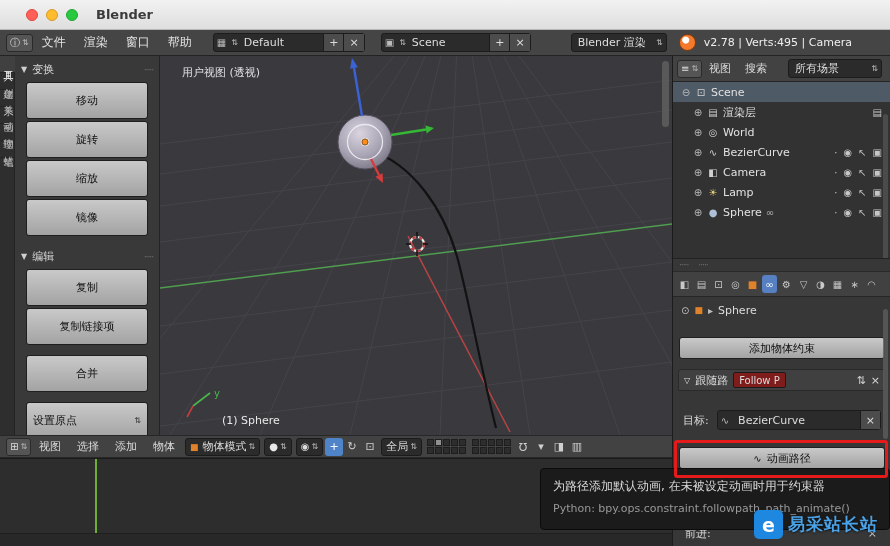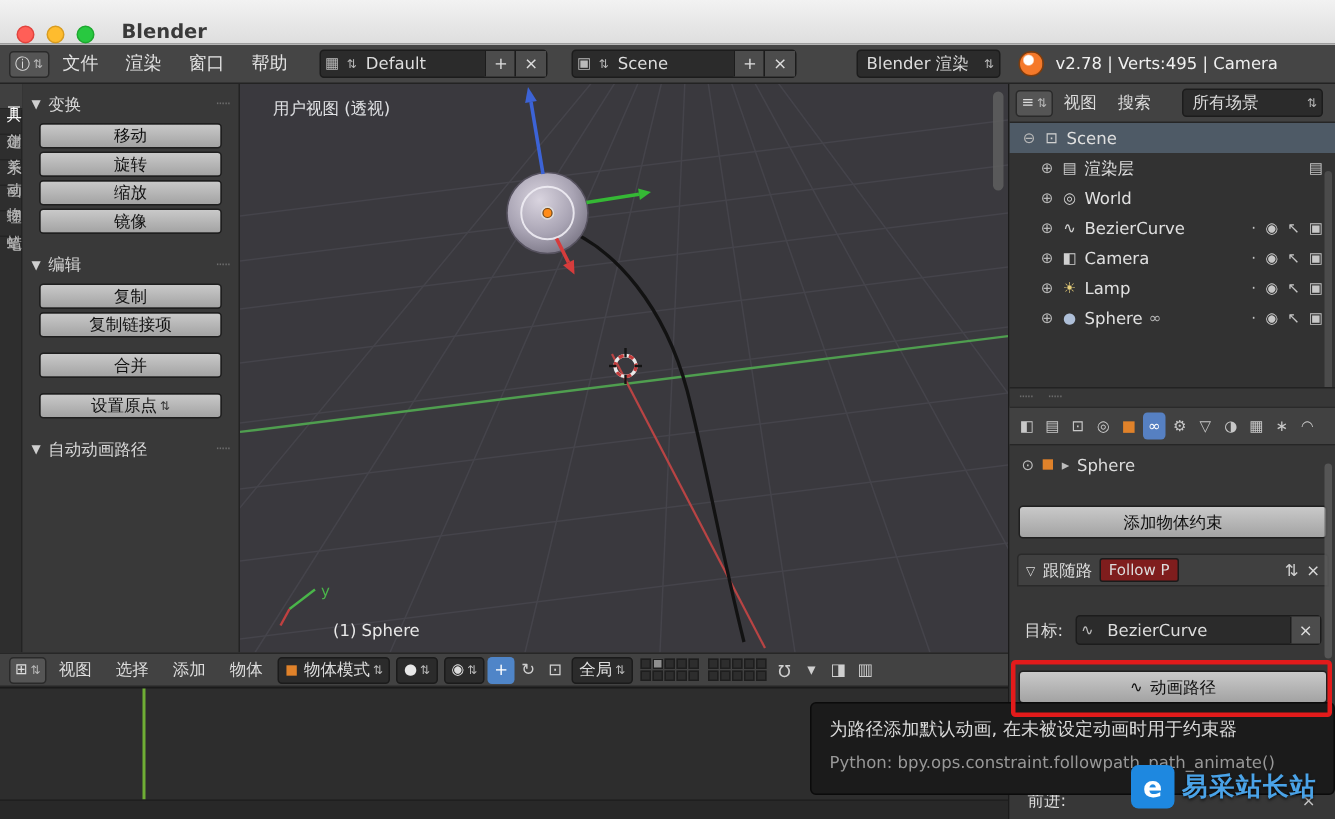--- a/index.html
+++ b/index.html
@@ -3,21 +3,21 @@
 <meta charset="utf-8">
 <style>
   *{margin:0;padding:0;box-sizing:border-box;}
   html,body{width:890px;height:546px;overflow:hidden;}
   body{font-family:"DejaVu Sans","Liberation Sans",sans-serif;background:#222;}
   .app{position:relative;width:890px;height:546px;background:#2b2b2b;overflow:hidden;}
 
   
   .titlebar{position:absolute;left:0;top:0;width:890px;height:30px;
     background:linear-gradient(#f2f2f2,#dedede);border-bottom:1px solid #b6b6b6;
-    display:flex;align-items:flex-end;}
+    display:flex;align-items:center;padding-left:15px;}
   .tl{width:12px;height:12px;border-radius:50%;margin-left:8px;flex:0 0 auto;}
   .tl.red{background:#ff5f57;border:1px solid #e0443e;margin-left:11px;}
   .tl.yellow{background:#febc2e;border:1px solid #d89c21;}
   .tl.green{background:#28c840;border:1px solid #1da82f;}
   .win-title{margin-left:18px;font-weight:bold;font-size:13px;color:#3a3a3a;}
 
   
   .menubar{position:absolute;left:0;top:30px;width:890px;height:26px;background:#454545;
     border-bottom:1px solid #232323;display:flex;align-items:center;color:#e2e2e2;font-size:12px;white-space:nowrap;}
   .ed-btn{background:#555;border:1px solid #2a2a2a;border-radius:3px;height:18px;display:flex;
@@ -40,24 +40,24 @@
   .vtab{writing-mode:vertical-rl;font-size:10px;color:#b8b8b8;width:15px;padding:7px 0;
     text-align:center;border-bottom:1px solid #242424;letter-spacing:1px;}
   .vtab.active{background:#404040;color:#fff;}
 
   
   .toolshelf{position:absolute;left:15px;top:56px;width:145px;height:379px;background:#393939;
     border-right:1px solid #232323;padding-top:3px;overflow:hidden;}
   .phead{display:flex;align-items:center;color:#d8d8d8;font-size:11px;padding:3px 6px;}
   .phead .tri{font-size:8px;margin-right:5px;color:#cfcfcf;}
   .phead .grip{margin-left:auto;color:#6d6d6d;font-size:9px;letter-spacing:-1px;}
-  .tool-btn{display:flex;align-items:center;justify-content:center;margin:2px 11px;height:17px;
+  .tool-btn{display:flex;align-items:center;justify-content:center;margin:2px 11px;height:37px;
     background:linear-gradient(#c9c9c9,#a3a3a3);border:1px solid #1f1f1f;border-radius:3px;
     color:#101010;font-size:11px;cursor:default;}
-  .tool-btn.dropdown{justify-content:center;padding:0 6px;}
+  .tool-btn.dropdown{justify-content:space-between;padding:0 6px;}
   .tool-btn.dropdown .updn{color:#333;}
   .gap6{height:6px;} .gap8{height:8px;}
 
   
   .viewport{position:absolute;left:160px;top:56px;width:512px;height:379px;background:#3a393e;overflow:hidden;}
   .vp-label{position:absolute;left:22px;top:9px;font-size:11px;color:#dfe0e3;}
   .vp-object{position:absolute;left:62px;top:358px;font-size:11px;color:#e8e8e8;}
   .vp-scroll{position:absolute;right:3px;top:5px;width:7px;height:66px;background:#5f5f5f;border-radius:4px;opacity:.85;}
 
   

